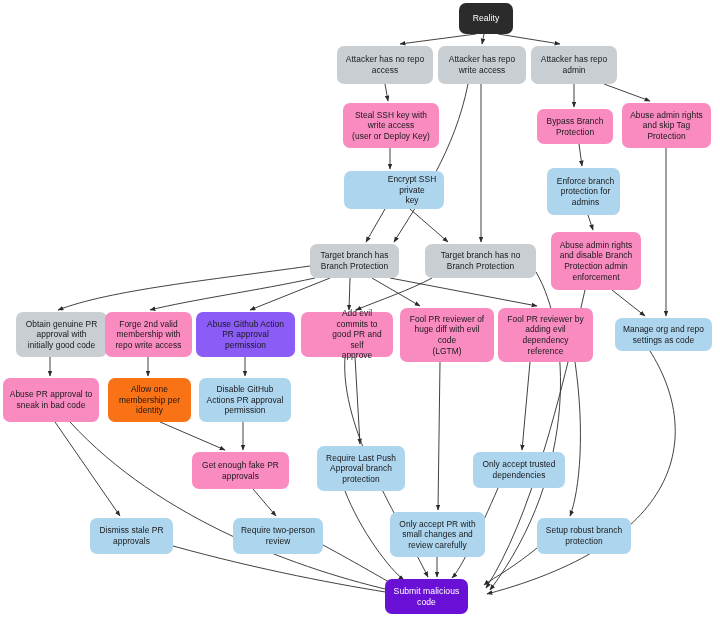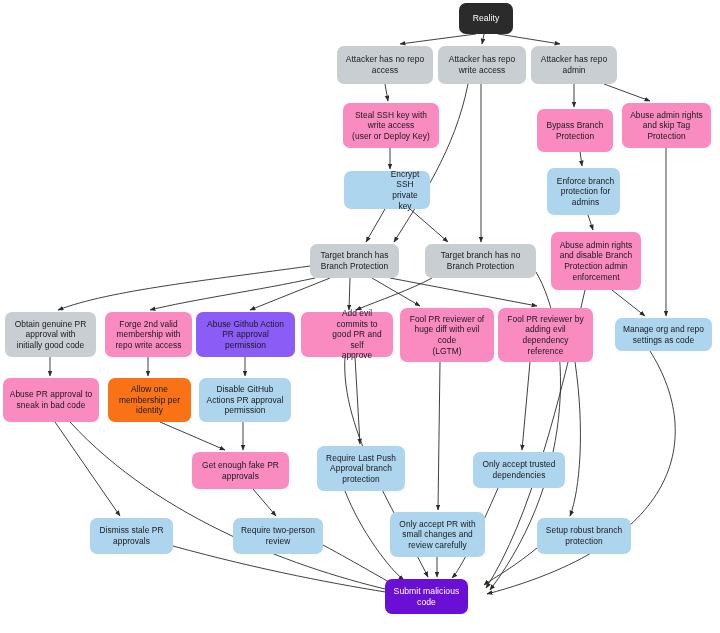--- a/index.html
+++ b/index.html
@@ -111,39 +111,39 @@
       <div class="node root" style="left: 459px; top: 3px; width: 54px; height: 31px; background: rgb(43, 43, 43);">Reality</div>
       <div class="node" style="left: 337px; top: 46px; width: 96px; height: 38px; background: rgb(201, 206, 211);">Attacker has no repo
 access</div>
       <div class="node" style="left: 438px; top: 46px; width: 88px; height: 38px; background: rgb(201, 206, 211);">Attacker has repo
 write access</div>
       <div class="node" style="left: 531px; top: 46px; width: 86px; height: 38px; background: rgb(201, 206, 211);">Attacker has repo
 admin</div>
       <div class="node" style="left: 343px; top: 103px; width: 96px; height: 45px; background: rgb(250, 139, 192);">Steal SSH key with
 write access
 (user or Deploy Key)</div>
-      <div class="node" style="left: 537px; top: 109px; width: 76px; height: 43px; background: rgb(250, 139, 192);">Bypass Branch
+      <div class="node" style="left: 537px; top: 109px; width: 76px; height: 35px; background: rgb(250, 139, 192);">Bypass Branch
 Protection</div>
       <div class="node" style="left: 622px; top: 103px; width: 89px; height: 45px; background: rgb(250, 139, 192);">Abuse admin rights
 and skip Tag
 Protection</div>
-      <div class="node" style="left: 344px; top: 171px; width: 86px; height: 38px; background: rgb(174, 213, 238); padding-left: 40px;">Encrypt SSH private
+      <div class="node" style="left: 344px; top: 171px; width: 100px; height: 38px; background: rgb(174, 213, 238); padding-left: 40px;">Encrypt SSH private
 key</div>
       <div class="node" style="left: 547px; top: 168px; width: 73px; height: 47px; background: rgb(174, 213, 238); padding-left: 8px;">Enforce branch
 protection for
 admins</div>
       <div class="node" style="left: 310px; top: 244px; width: 89px; height: 34px; background: rgb(201, 206, 211);">Target branch has
 Branch Protection</div>
       <div class="node" style="left: 425px; top: 244px; width: 111px; height: 34px; background: rgb(201, 206, 211);">Target branch has no
 Branch Protection</div>
       <div class="node" style="left: 551px; top: 232px; width: 90px; height: 58px; background: rgb(250, 139, 192);">Abuse admin rights
 and disable Branch
 Protection admin
 enforcement</div>
-      <div class="node" style="left: 5px; top: 312px; width: 91px; height: 45px; background: rgb(201, 206, 211);">Obtain genuine PR
+      <div class="node" style="left: 16px; top: 312px; width: 91px; height: 45px; background: rgb(201, 206, 211);">Obtain genuine PR
 approval with
 initially good code</div>
       <div class="node" style="left: 105px; top: 312px; width: 87px; height: 45px; background: rgb(250, 139, 192);">Forge 2nd valid
 membership with
 repo write access</div>
       <div class="node" style="left: 196px; top: 312px; width: 99px; height: 45px; background: #8b5cf6;">Abuse Github Action
 PR approval
 permission</div>
       <div class="node" style="left: 301px; top: 312px; width: 92px; height: 45px; background: rgb(250, 139, 192); padding-left: 24px;">Add evil commits to
 good PR and self

